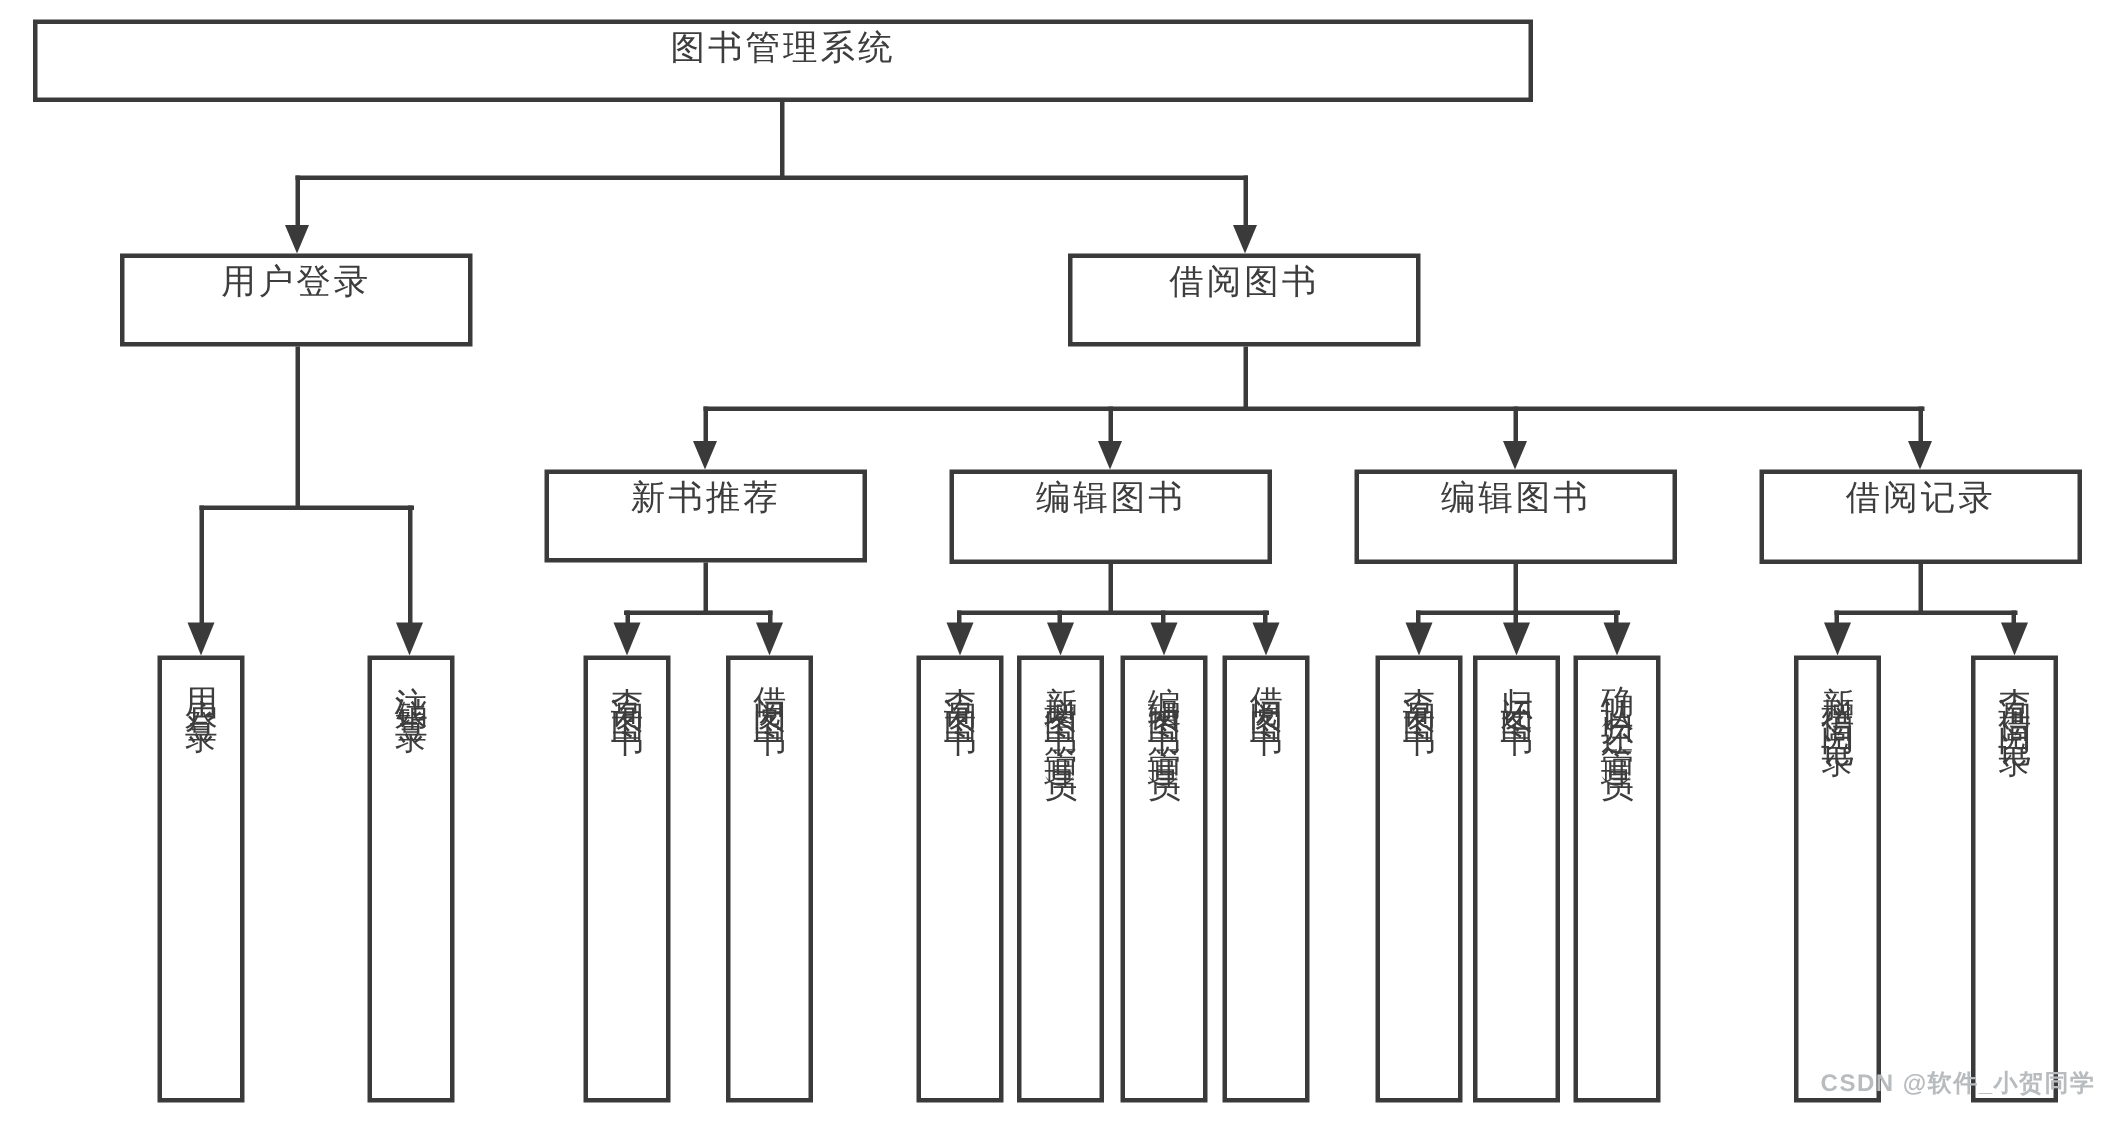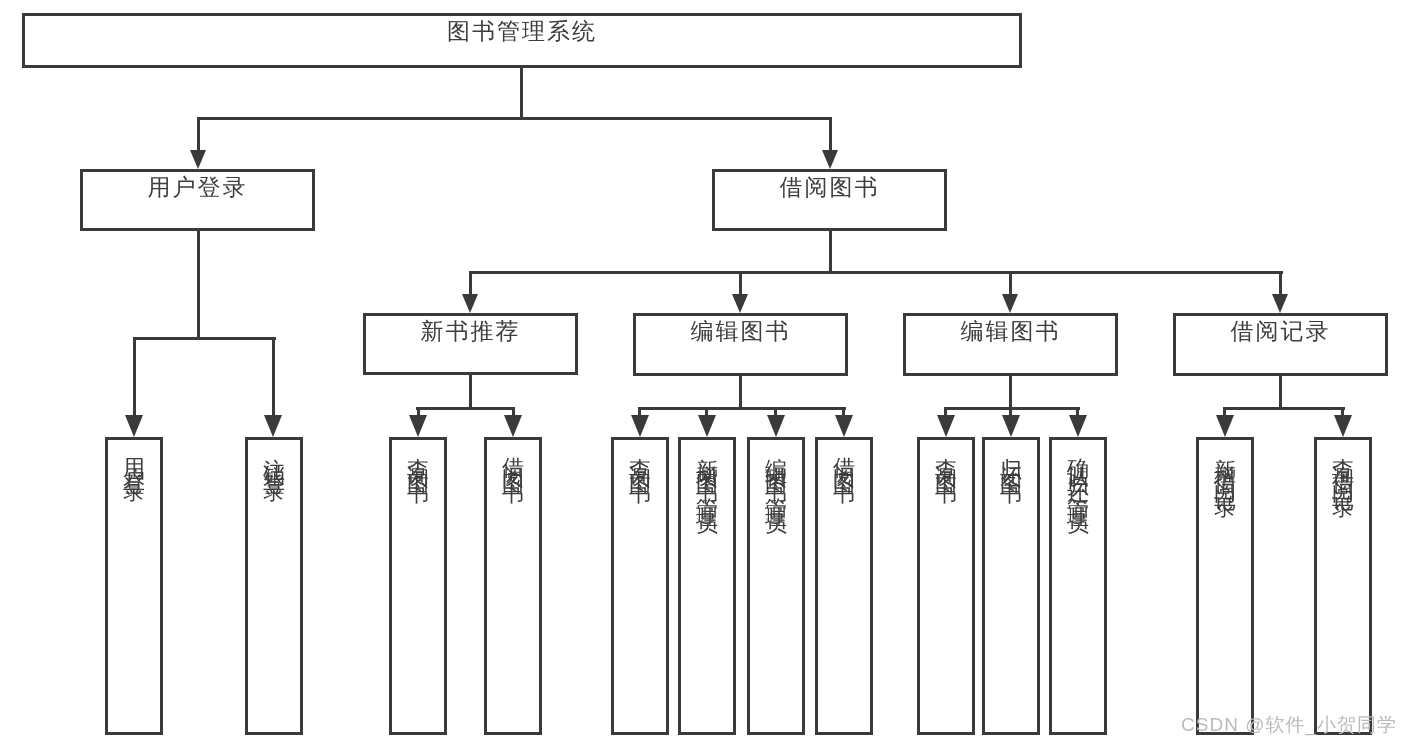--- a/index.html
+++ b/index.html
@@ -29,21 +29,21 @@
   .arrow{
     position:absolute;width:0;height:0;
     border-left:8px solid transparent;border-right:8px solid transparent;
     border-top:19px solid var(--line);
   }
   .arrow.lg{
     border-left-width:9px;border-right-width:9px;border-top-width:22px;
   }
   .watermark{
     position:absolute;right:8px;top:712px;z-index:5;
-    color:var(--wm);font-size:19px;letter-spacing:1px;white-space:nowrap;
+    color:var(--wm);font-size:16px;letter-spacing:1px;white-space:nowrap;font-weight:bold;
   }
 </style>
 </head>
 <body>
 
 <div class="canvas">
 
   <div class="line" style="left:520px;top:66px;width:3px;height:53px;"></div>
   <div class="line" style="left:197px;top:117px;width:635px;height:3px;"></div>
   <div class="line" style="left:197px;top:117px;width:3px;height:36px;"></div>

